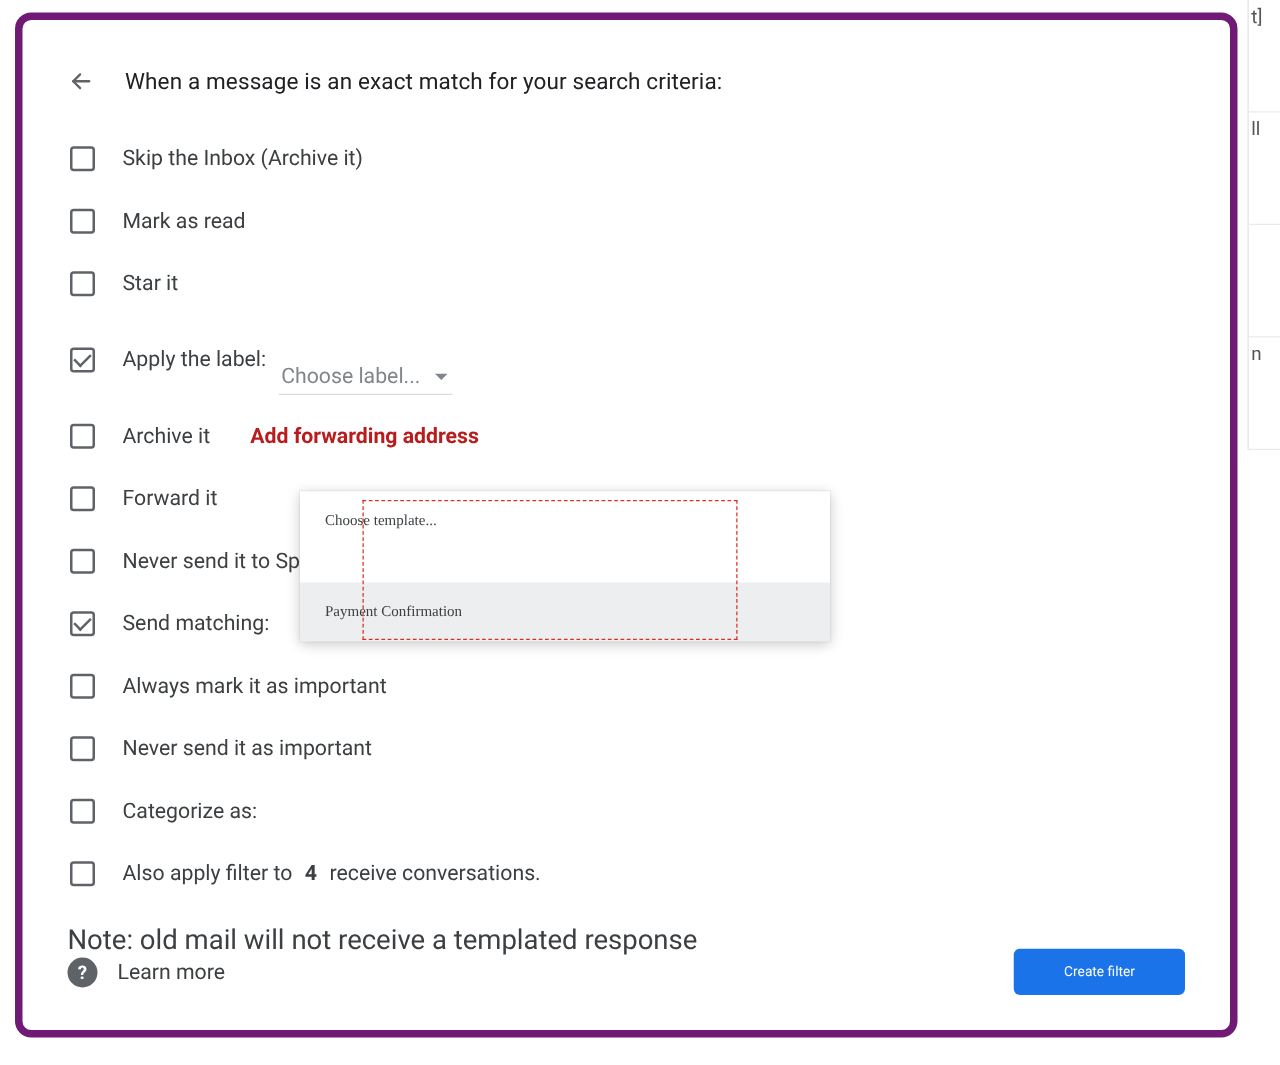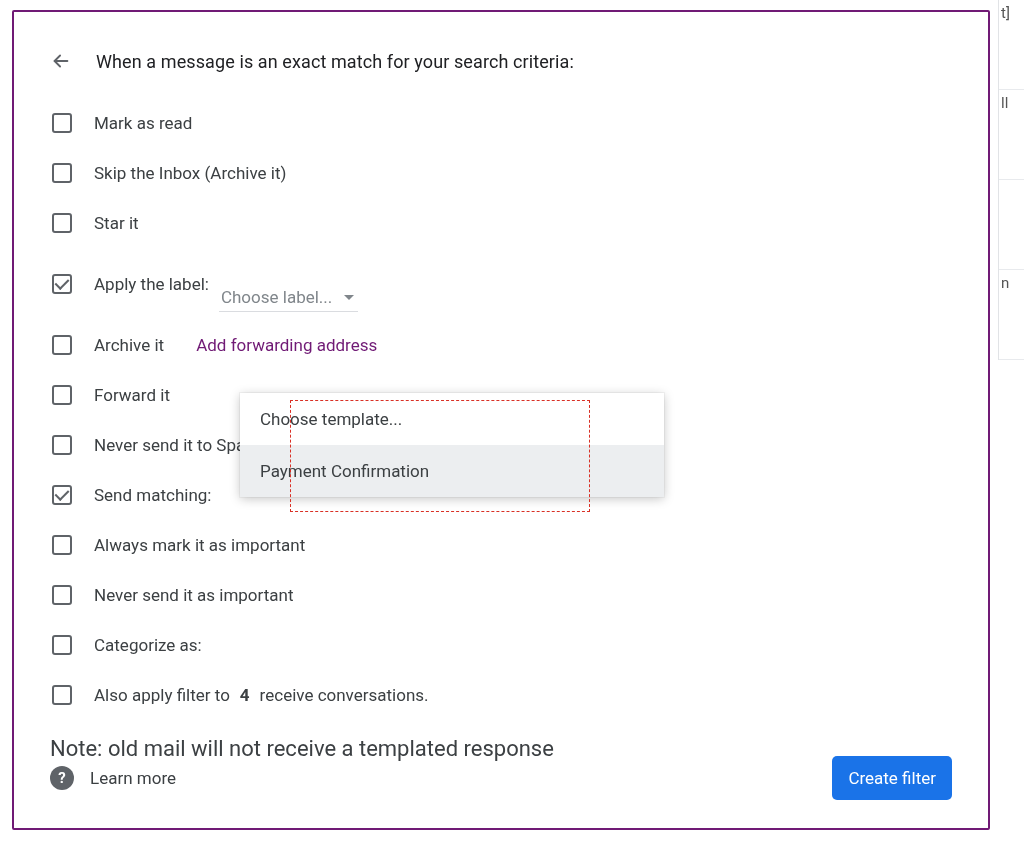--- a/index.html
+++ b/index.html
@@ -31,22 +31,22 @@
       height: 90px;
       display: flex;
       align-items: flex-start;
     }
     .panel {
       position: absolute;
       left: 12px;
       top: 10px;
       width: 978px;
       height: 820px;
-      border: 2px solid #701a75;
-      border-radius: 2px;
+      border: 6px solid #701a75;
+      border-radius: 13px;
       background: #fff;
       padding: 38px 36px 28px 36px;
     }
     .header-row {
       display: flex;
       align-items: center;
       gap: 24px;
       margin-bottom: 34px;
     }
     .back-arrow {
@@ -98,23 +98,24 @@
       margin-top: 29px;
     }
     .caret-down {
       width: 0; height: 0;
       border-left: 5px solid transparent;
       border-right: 5px solid transparent;
       border-top: 5px solid #80868b;
       display: inline-block;
     }
     .link-blue {
-      color: #701a75;
+      color: #b91c1c;
       font-size: 17px;
       cursor: pointer;
+      font-weight: bold;
     }
     .note {
       font-size: 22px;
       color: #3c4043;
       margin-top: 24px;
     }
     .footer {
       position: absolute;
       left: 36px; right: 36px; bottom: 28px;
       display: flex;
@@ -132,43 +133,45 @@
       color: #fff;
       display: flex; align-items: center; justify-content: center;
       font-weight: 700;
       font-size: 15px;
     }
     .primary-btn {
       background: #1a73e8;
       color: #fff;
       border: none;
       border-radius: 5px;
-      padding: 12px 16px;
-      font-size: 17px;
+      padding: 12px 40px;
+      font-size: 11px;
       cursor: pointer;
       font-family: inherit;
     }
     
     .popover {
       position: absolute;
       left: 240px;
       top: 393px;
       width: 424px;
       background: #fff;
       box-shadow: 0 2px 10px rgba(0,0,0,0.22), 0 0 0 1px rgba(0,0,0,0.04);
       z-index: 50;
     }
     .popover .item {
       padding: 16px 20px;
-      font-size: 17px;
+      font-size: 12px;
       color: #3c4043;
       cursor: pointer;
+      font-family: Liberation Serif, serif;
     }
     .popover .item.highlight {
       background: #eceef0;
+      margin-top: 26px;
     }
     .callout-box {
       position: absolute;
       left: 290px;
       top: 400px;
       width: 300px;
       height: 112px;
       border: 1.5px dashed #d93025;
       z-index: 60;
       pointer-events: none;
@@ -192,26 +195,26 @@
       <svg width="22" height="22" viewBox="0 0 24 24" fill="none">
         <path d="M19 12H5" stroke="#5f6368" stroke-width="2" stroke-linecap="round"></path>
         <path d="M11 6L5 12L11 18" stroke="#5f6368" stroke-width="2" stroke-linecap="round" stroke-linejoin="round"></path>
       </svg>
     </div>
     <div class="header-title">When a message is an exact match for your search criteria:</div>
   </div>
 
   <div class="opt-row">
     <div class="chk"></div>
+    <div class="opt-text">Skip the Inbox (Archive it)</div>
+  </div>
+
+  <div class="opt-row">
+    <div class="chk"></div>
     <div class="opt-text">Mark as read</div>
-  </div>
-
-  <div class="opt-row">
-    <div class="chk"></div>
-    <div class="opt-text">Skip the Inbox (Archive it)</div>
   </div>
 
   <div class="opt-row">
     <div class="chk"></div>
     <div class="opt-text">Star it</div>
   </div>
 
   <div class="opt-row">
     <div class="chk checked"></div>
     <div class="opt-text">

